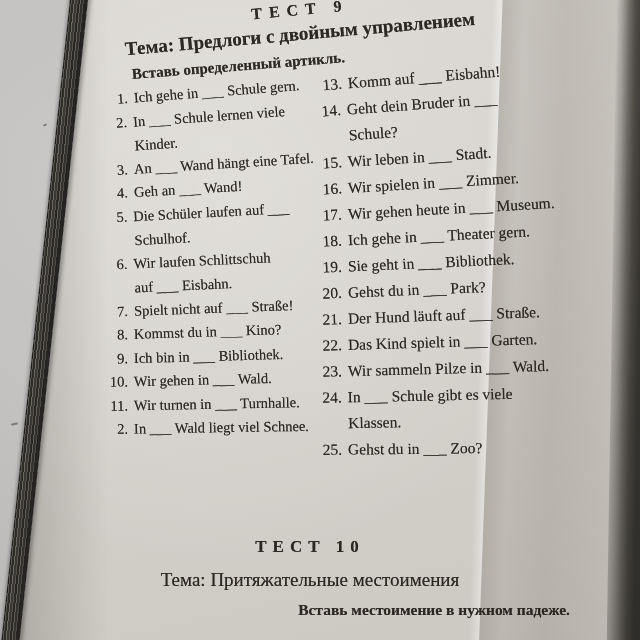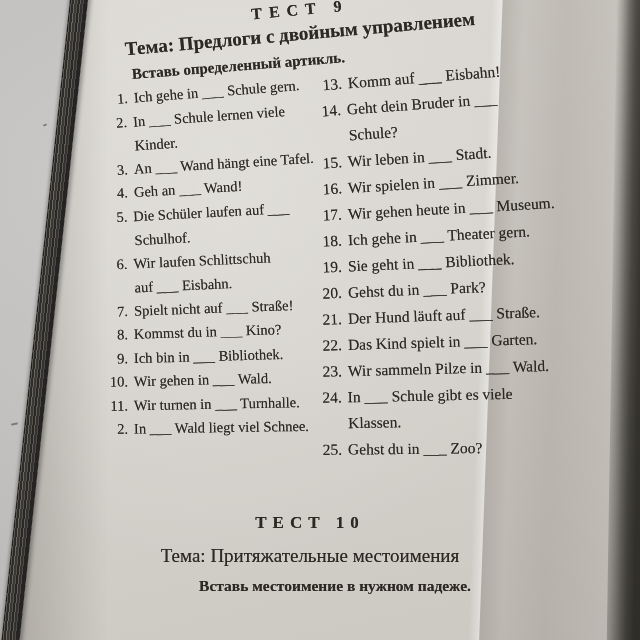--- a/index.html
+++ b/index.html
@@ -75,25 +75,25 @@
   ul.col { position: absolute; margin: 0; padding: 0; list-style: none; }
   ul.col-left  { top: 89px; left: 100px; width: 242px; font-size: 14.5px; line-height: 23.5px; }
   ul.col-right { top: 73px; left: 314px; width: 306px; font-size: 15.5px; line-height: 26px; }
   li.item { padding-left: 34px; }
   li.item .num {
     display: inline-block; width: 34px; margin-left: -34px;
     text-align: right; padding-right: 6px; box-sizing: border-box;
   }
   li.item .txt { white-space: pre-line; }
 
-  .t10 { position: absolute; left: 50px; top: 500px; width: 520px; text-align: center; }
+  .t10 { position: absolute; left: 50px; top: 524px; width: 520px; text-align: center; }
   .t10-title { margin: 12px 0 0 0; font-size: 17px; font-weight: 700; letter-spacing: 6px; line-height: 22px; }
   .t10-subtitle { margin: 10px 0 0 0; font-size: 19px; font-weight: 400; line-height: 24px; }
   .t10-level { margin: 8px 0 0 0; font-size: 15.5px; font-style: italic; line-height: 20px; }
-  .t10-instruction { margin: 7px 0 0 0; text-align: center; padding-left: 50px; font-size: 15.5px; font-weight: 700; line-height: 22px; }
+  .t10-instruction { margin: 7px 0 0 0; text-align: right; padding-left: 50px; font-size: 15.5px; font-weight: 700; line-height: 22px; }
 </style>
 </head>
 <body>
 
 <div class="scene">
 
   <div class="paper">
     <div class="spine-shadow"></div>
     <div class="fold-shade"></div>
     <div class="crease-highlight"></div>

